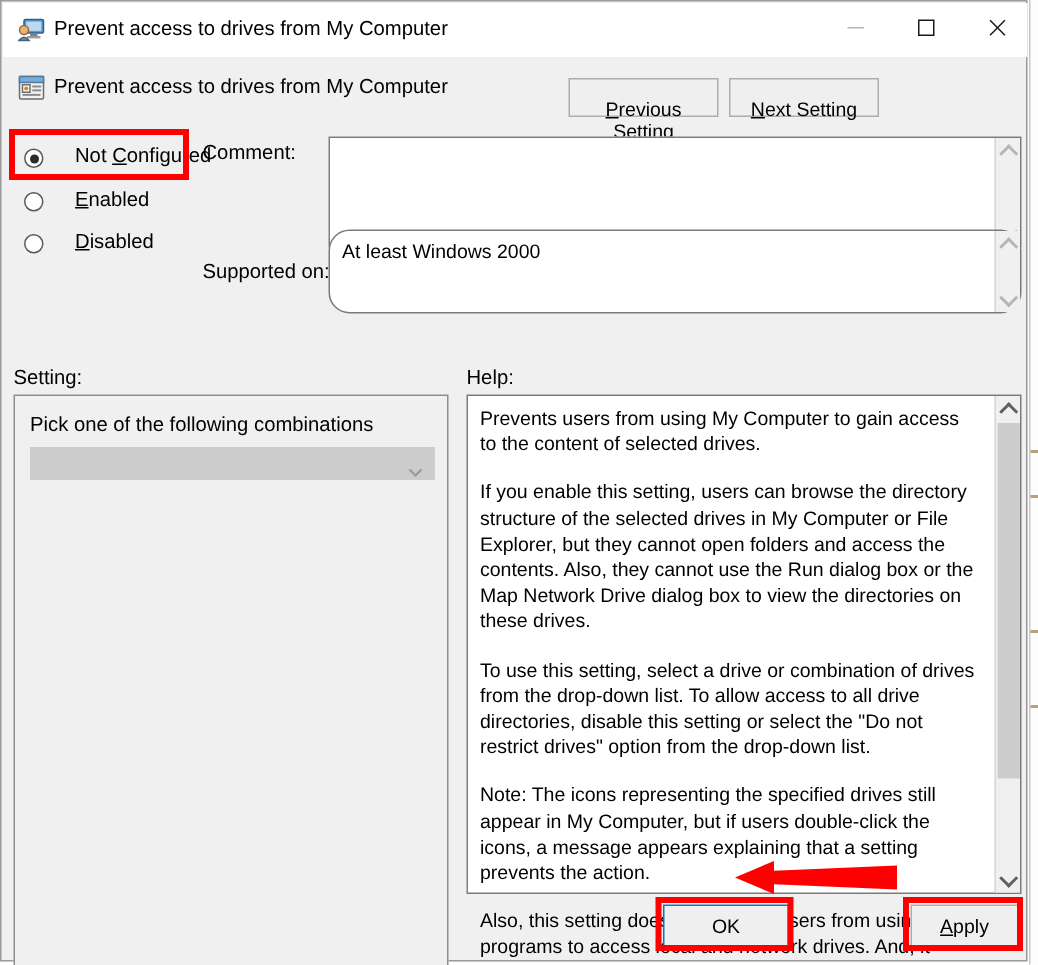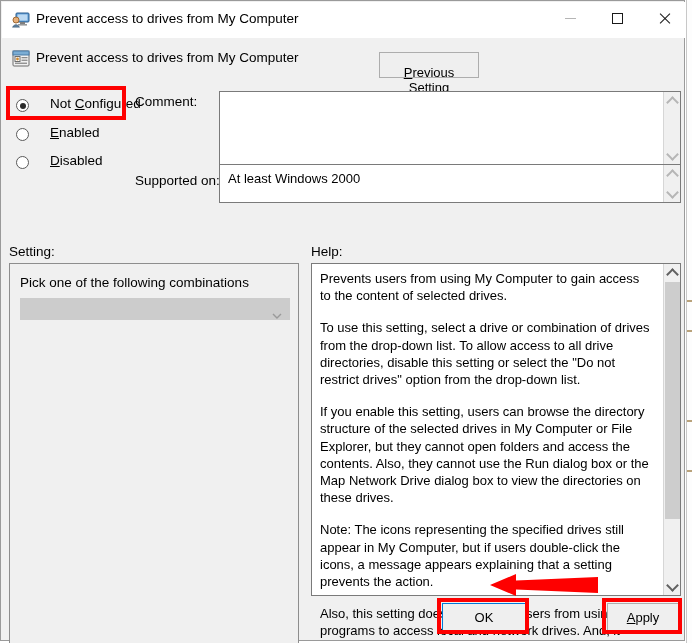--- a/index.html
+++ b/index.html
@@ -99,21 +99,21 @@
   .lbl-comment { left: 134px; top: 93px; }
   .lbl-supported { left: 134px; top: 172px; }
   .lbl-options { left: 8px; top: 243px; }
   .lbl-help { left: 310px; top: 243px; }
 
   .field {
     position: absolute; background: #fff;
     border: 1px solid #7a7a7a; box-sizing: border-box;
   }
   .f-comment { left: 218px; top: 90px; width: 462px; height: 74px; }
-  .f-supported { left: 218px; top: 163px; width: 462px; height: 39px; }
+  .f-supported { left: 218px; top: 152px; width: 462px; height: 56px; border-radius: 14px; }
   .f-supported-text { position: absolute; left: 8px; top: 6px; font-size: 13px; color: #000; }
 
   .sb {
     position: absolute; right: 0px; top: 0px; width: 17px; bottom: 0px;
     background: #f0f0f0; border-left: 1px solid #d6d6d6; box-sizing: border-box;
   }
   .sb-up, .sb-dn {
     position: absolute; left: 0; width: 17px; height: 17px;
     display: flex; align-items: center; justify-content: center;
   }
@@ -204,20 +204,21 @@
         <circle cx="5.5" cy="9" r="1.4" fill="#d08a2e"></circle>
         <rect x="9.5" y="7" width="6" height="1.3" fill="#8a8a8a"></rect>
         <rect x="9.5" y="9.6" width="6" height="1.3" fill="#8a8a8a"></rect>
         <rect x="3" y="12.6" width="12" height="1.3" fill="#8a8a8a"></rect>
       </svg>
     </span>
     <span class="header-title">Prevent access to drives from My Computer</span>
   </div>
 
   <button class="btn btn-prev"><span class="mn">P</span><span>revious Setting</span></button>
+  <button class="btn btn-next"><span class="mn">N</span><span>ext Setting</span></button>
 
   <div class="radio-row r1">
     <span class="rb on"></span>
     <span class="lb"><span>Not </span><span class="mn">C</span><span>onfigured</span></span>
   </div>
   <div class="radio-row r2">
     <span class="rb"></span>
     <span class="lb"><span class="mn">E</span><span>nabled</span></span>
   </div>
   <div class="radio-row r3">
@@ -260,22 +261,22 @@
         <svg width="10" height="7" viewBox="0 0 10 7">
             <path d="M1 1 L5 5 L9 1" fill="none" stroke="#9a9a9a" stroke-width="1.4"></path>
           </svg>
       </span>
     </div>
   </div>
 
   <div class="panel p-help">
     <div class="help-text">
       <p>Prevents users from using My Computer to gain access to the content of selected drives.</p>
+      <p>If you enable this setting, users can browse the directory structure of the selected drives in My Computer or File Explorer, but they cannot open folders and access the contents. Also, they cannot use the Run dialog box or the Map Network Drive dialog box to view the directories on these drives.</p>
       <p>To use this setting, select a drive or combination of drives from the drop-down list. To allow access to all drive directories, disable this setting or select the "Do not restrict drives" option from the drop-down list.</p>
-      <p>If you enable this setting, users can browse the directory structure of the selected drives in My Computer or File Explorer, but they cannot open folders and access the contents. Also, they cannot use the Run dialog box or the Map Network Drive dialog box to view the directories on these drives.</p>
       <p>Note: The icons representing the specified drives still appear in My Computer, but if users double-click the icons, a message appears explaining that a setting prevents the action.</p>
       <p> Also, this setting does not prevent users from using programs to access local and network drives. And, it does not prevent them from using the Disk Management snap-in to view and change</p>
     </div>
     <div class="sb">
       <div class="sb-up">
           <span class="chev up dark"></span>
         </div>
       <div class="sb-thumb" style="top:18px; height:237px;"></div>
       <div class="sb-dn">
           <span class="chev dn dark"></span>

